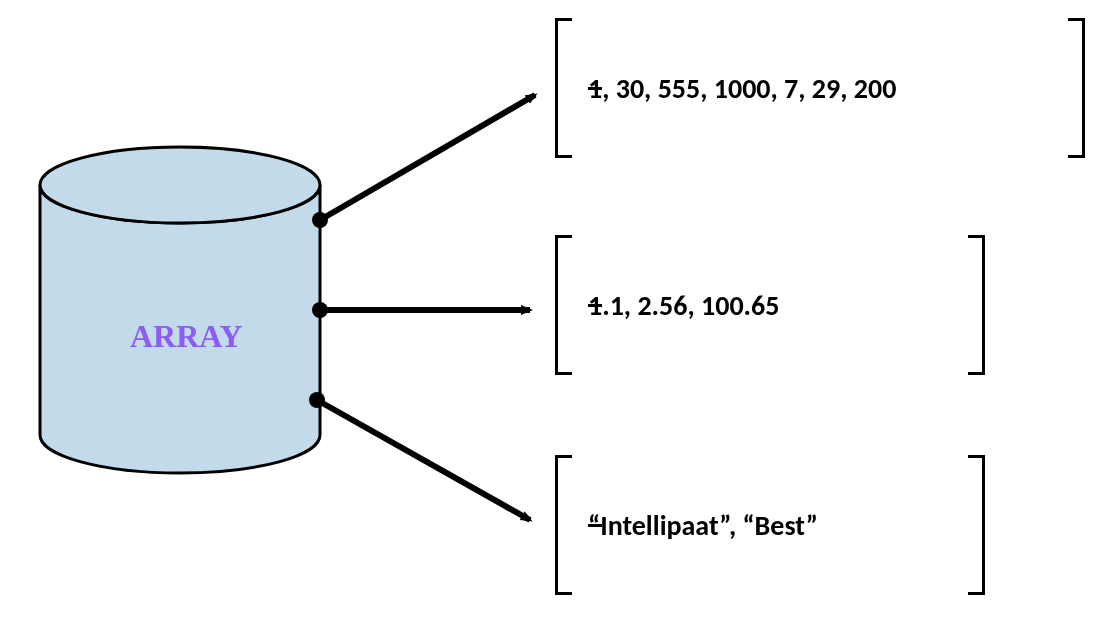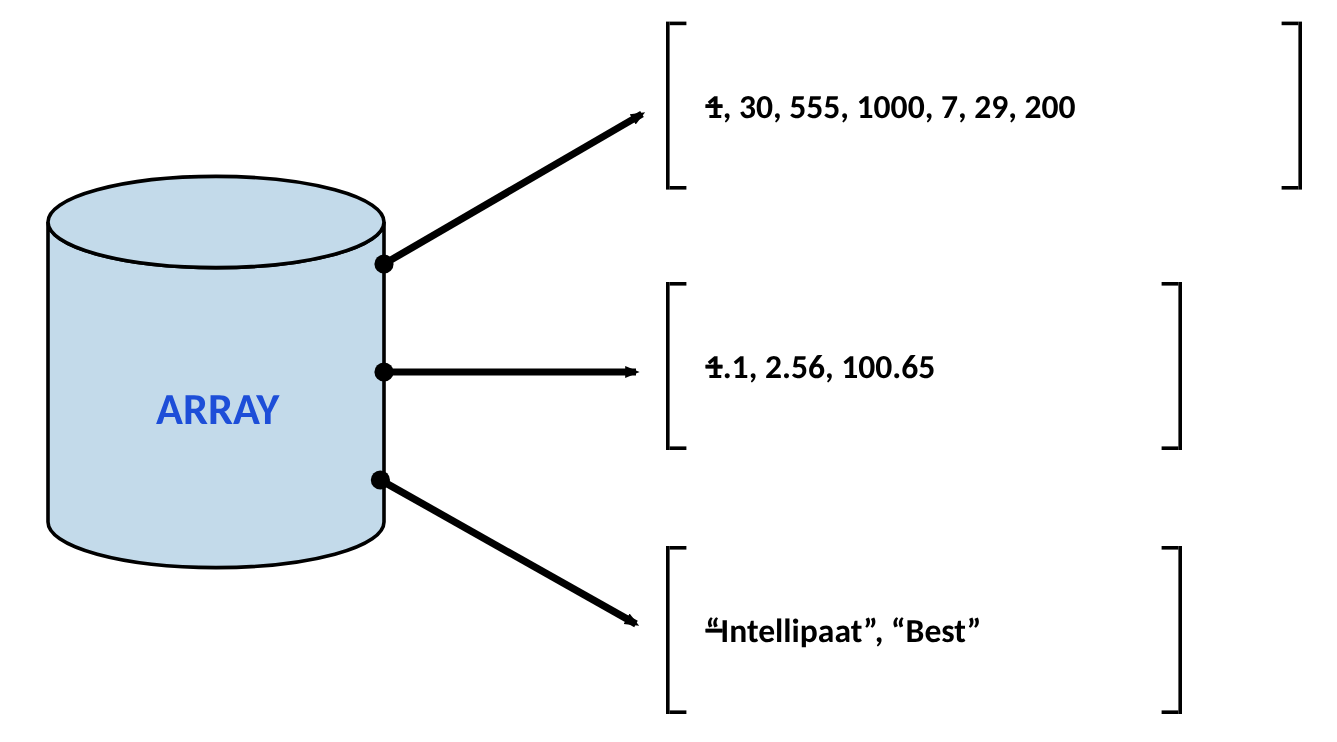--- a/index.html
+++ b/index.html
@@ -12,22 +12,23 @@
     position: relative;
   }
   svg.diagram {
     position: absolute;
     top: 0;
     left: 0;
   }
   .cyl-label {
     position: absolute;
     font-weight: bold;
-    font-size: 37px;
-    color: #1d4ed8;
+    font-size: 32px;
+    color: #8b5cf6;
+    font-family: Liberation Serif, serif;
   }
   .example-box {
     position: absolute;
     border: 3px solid #000;
     border-top: none;
     border-bottom: none;
     display: flex;
     align-items: center;
     padding: 0 30px;
     font-weight: bold;

